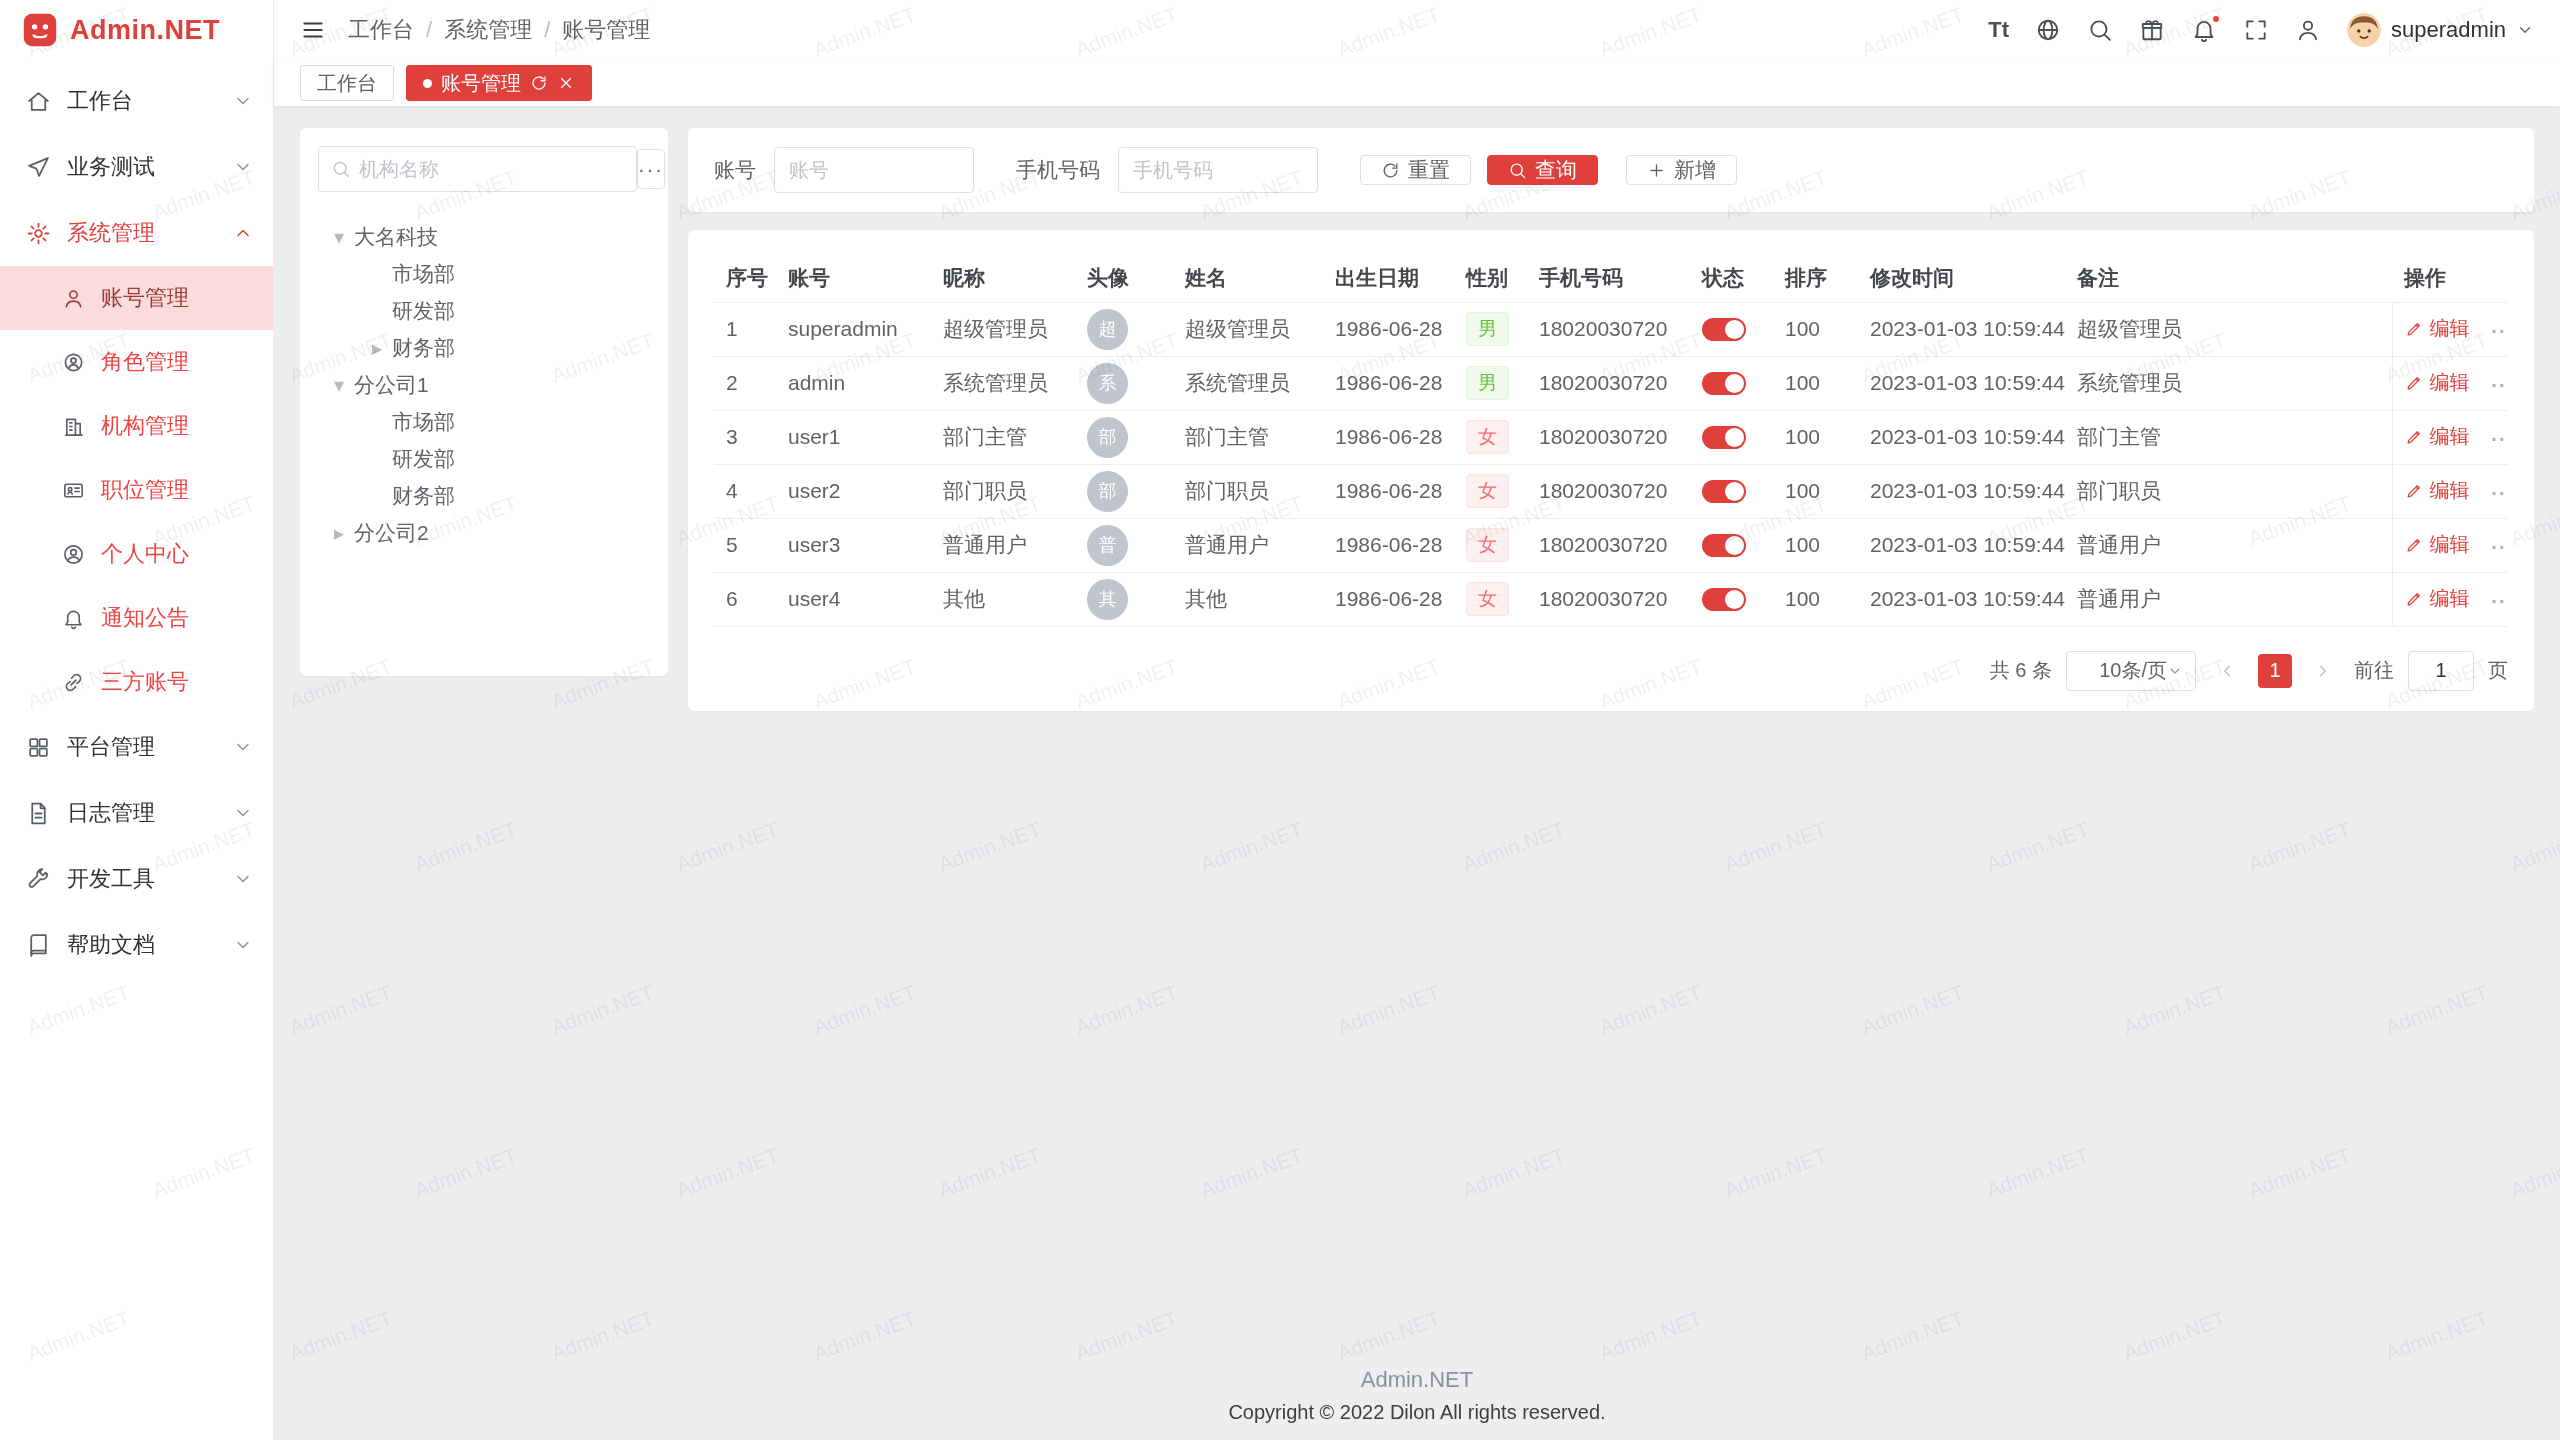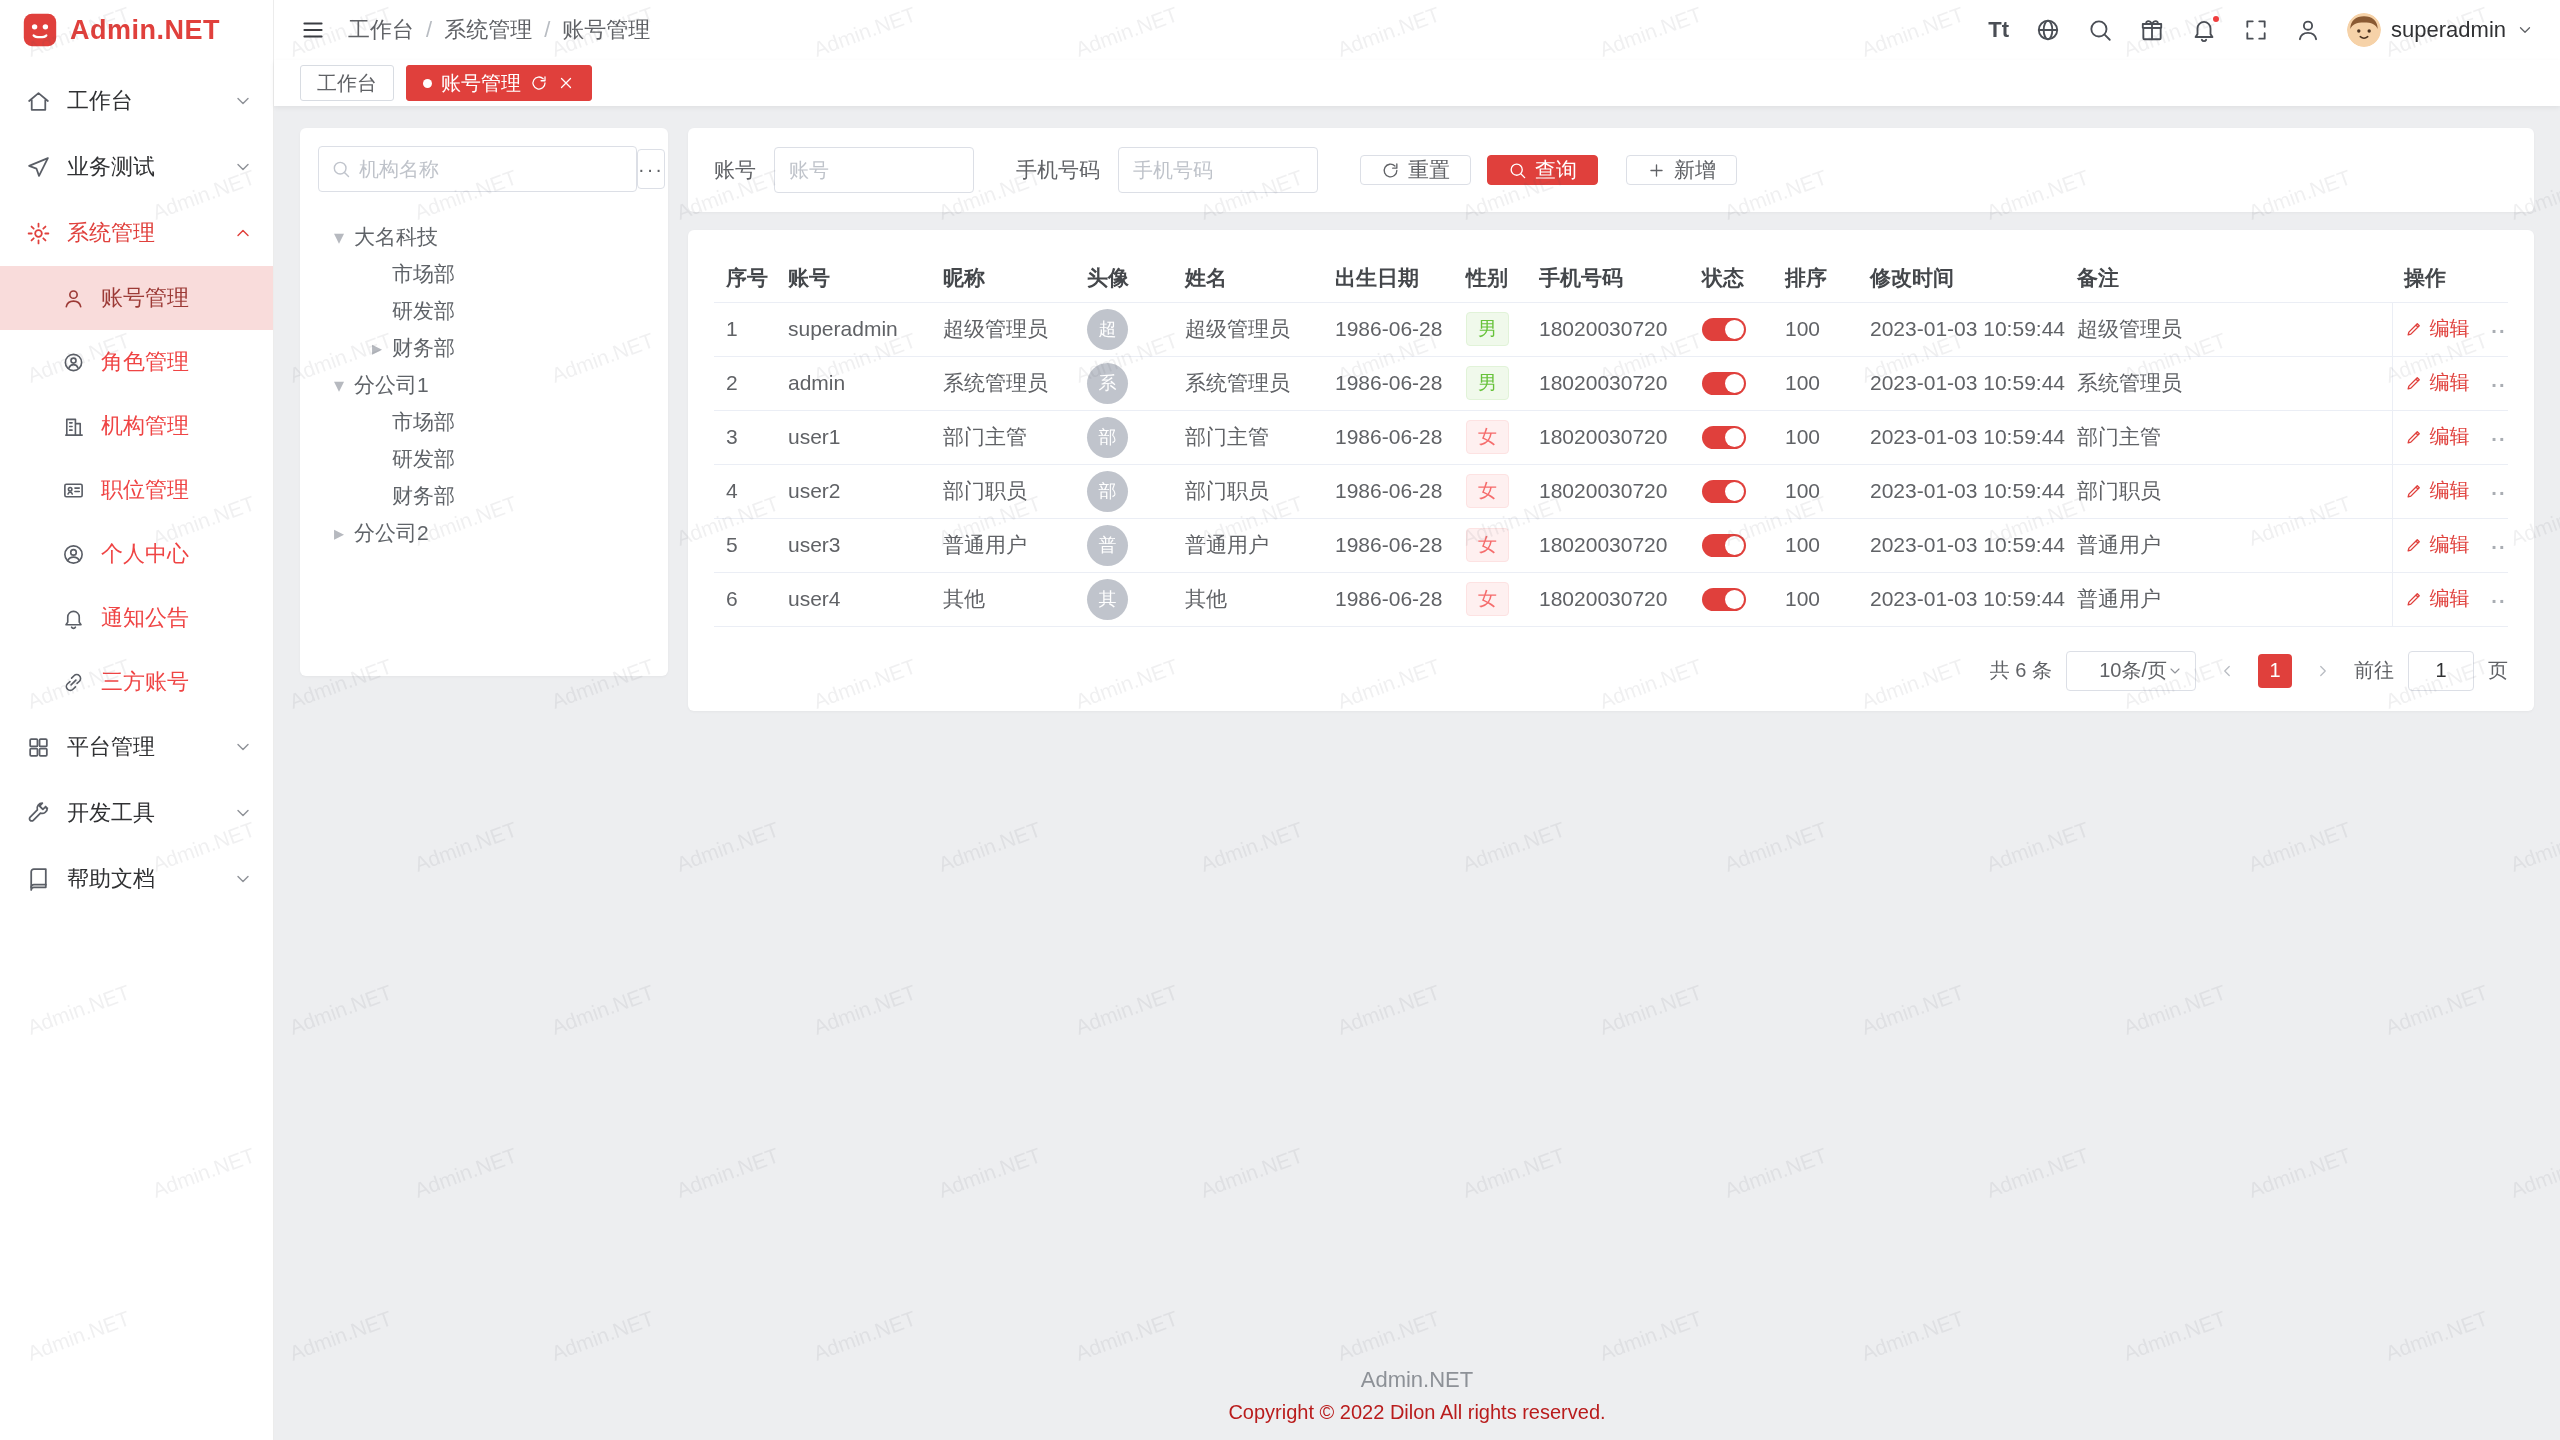--- a/index.html
+++ b/index.html
@@ -117,21 +117,21 @@
   .pg-select{min-width:130px;height:40px;border:1px solid var(--border);border-radius:4px;display:flex;align-items:center;justify-content:flex-end;padding:0 12px;cursor:pointer;color:var(--text2)}
   .pg-select svg{width:16px;height:16px;color:var(--text3)}
   .pg-arrow{width:34px;height:34px;display:inline-flex;align-items:center;justify-content:center;color:#b8bcc2;cursor:pointer}
   .pg-arrow svg{width:18px;height:18px}
   .pg-num{min-width:34px;height:34px;display:inline-flex;align-items:center;justify-content:center;background:var(--primary);color:#fff;border-radius:4px;cursor:pointer;font-size:20px}
   .pg-goto-input{width:66px;height:40px;border:1px solid var(--border);border-radius:4px;text-align:center;font-size:20px;outline:none;color:var(--text)}
 
   
   .footer{position:absolute;left:0;right:0;bottom:16px;text-align:center;pointer-events:none}
   .footer-title{font-size:22px;color:#8d9197;margin-bottom:8px}
-  .footer-copy{font-size:20px;color:#b91c1c}
+  .footer-copy{font-size:20px;color:#404040}
 
   
   .watermark-layer{position:fixed;inset:0;pointer-events:none;z-index:999;overflow:hidden}
   .wm{position:absolute;transform:rotate(-20deg);color:rgba(80,85,92,.085);font-size:21px;white-space:nowrap}
 </style>
 </head>
 <body>
 
 <svg class="hidden-defs" aria-hidden="true">
   <defs>
@@ -322,20 +322,29 @@
             </svg>
           <span>三方账号</span>
         </div>
       </div>
 
       <div class="menu-item">
         <svg class="ic mi">
             <use href="#i-grid"></use>
           </svg>
         <span>平台管理</span>
+        <svg class="ic chev">
+            <use href="#i-chev-down"></use>
+          </svg>
+      </div>
+      <div class="menu-item">
+        <svg class="ic mi">
+            <use href="#i-doc"></use>
+          </svg>
+        <span>日志管理</span>
         <svg class="ic chev">
             <use href="#i-chev-down"></use>
           </svg>
       </div>
       <div class="menu-item">
         <svg class="ic mi">
             <use href="#i-tool"></use>
           </svg>
         <span>开发工具</span>
         <svg class="ic chev">

